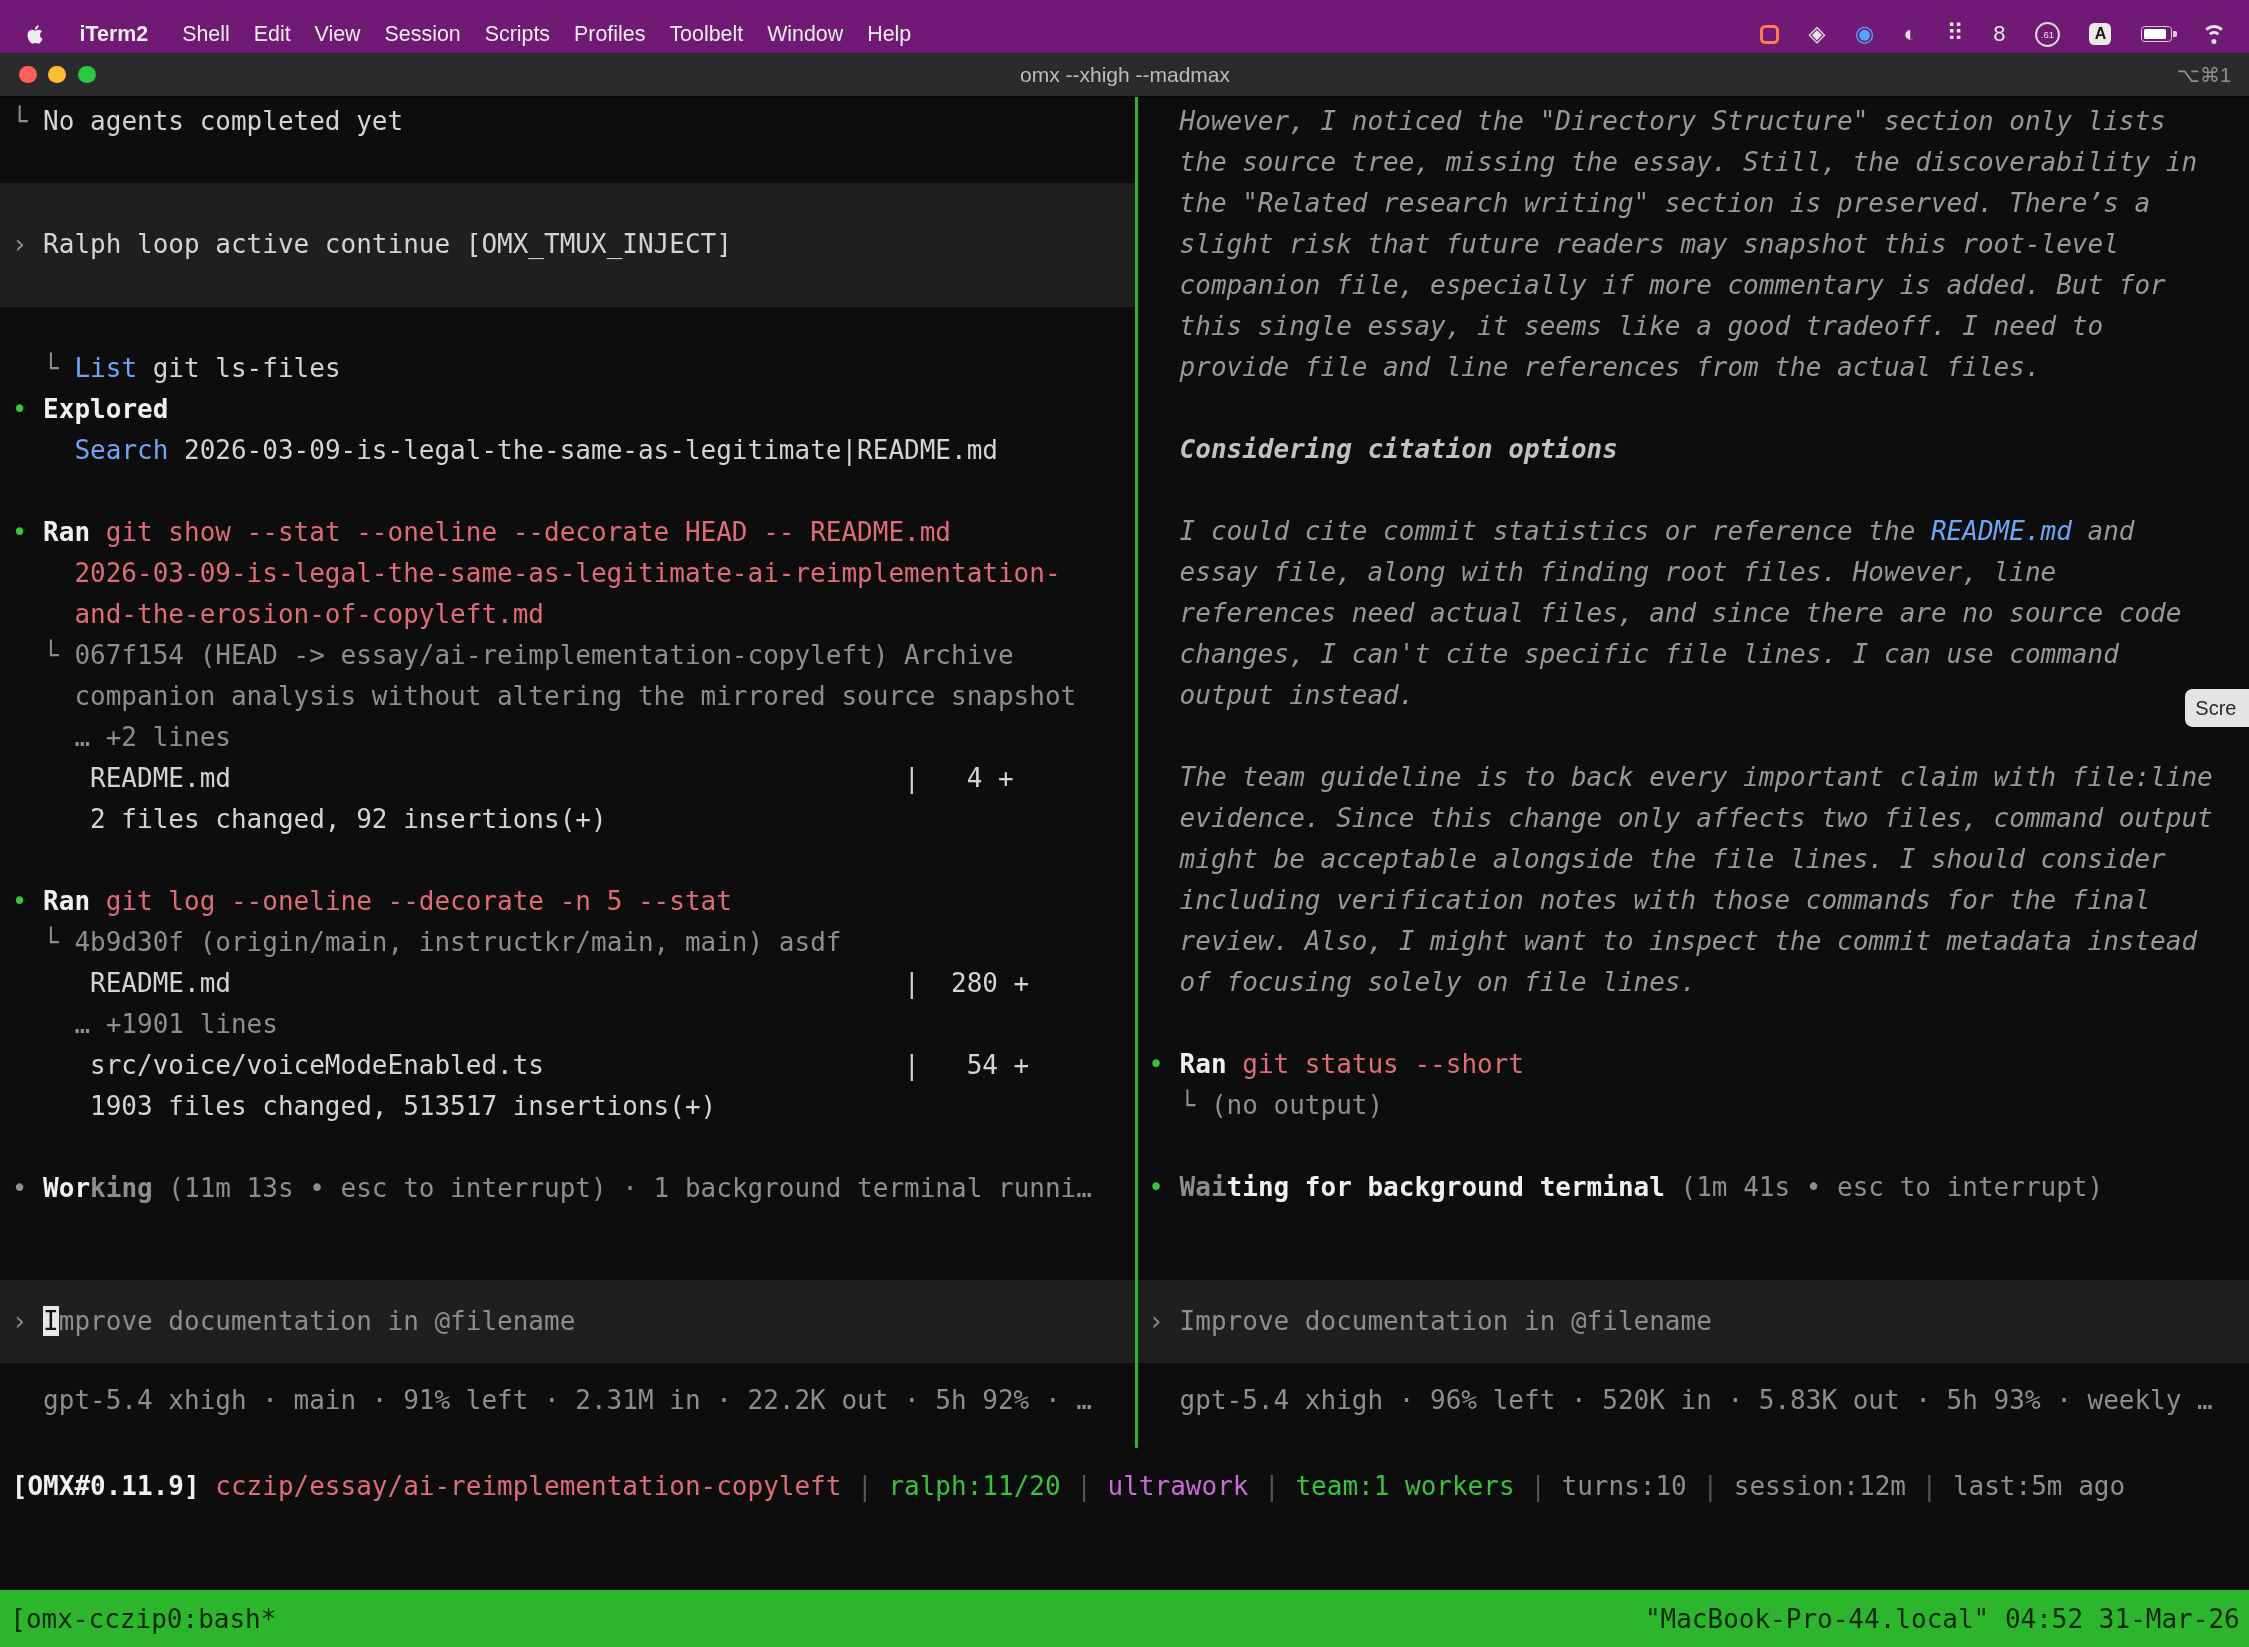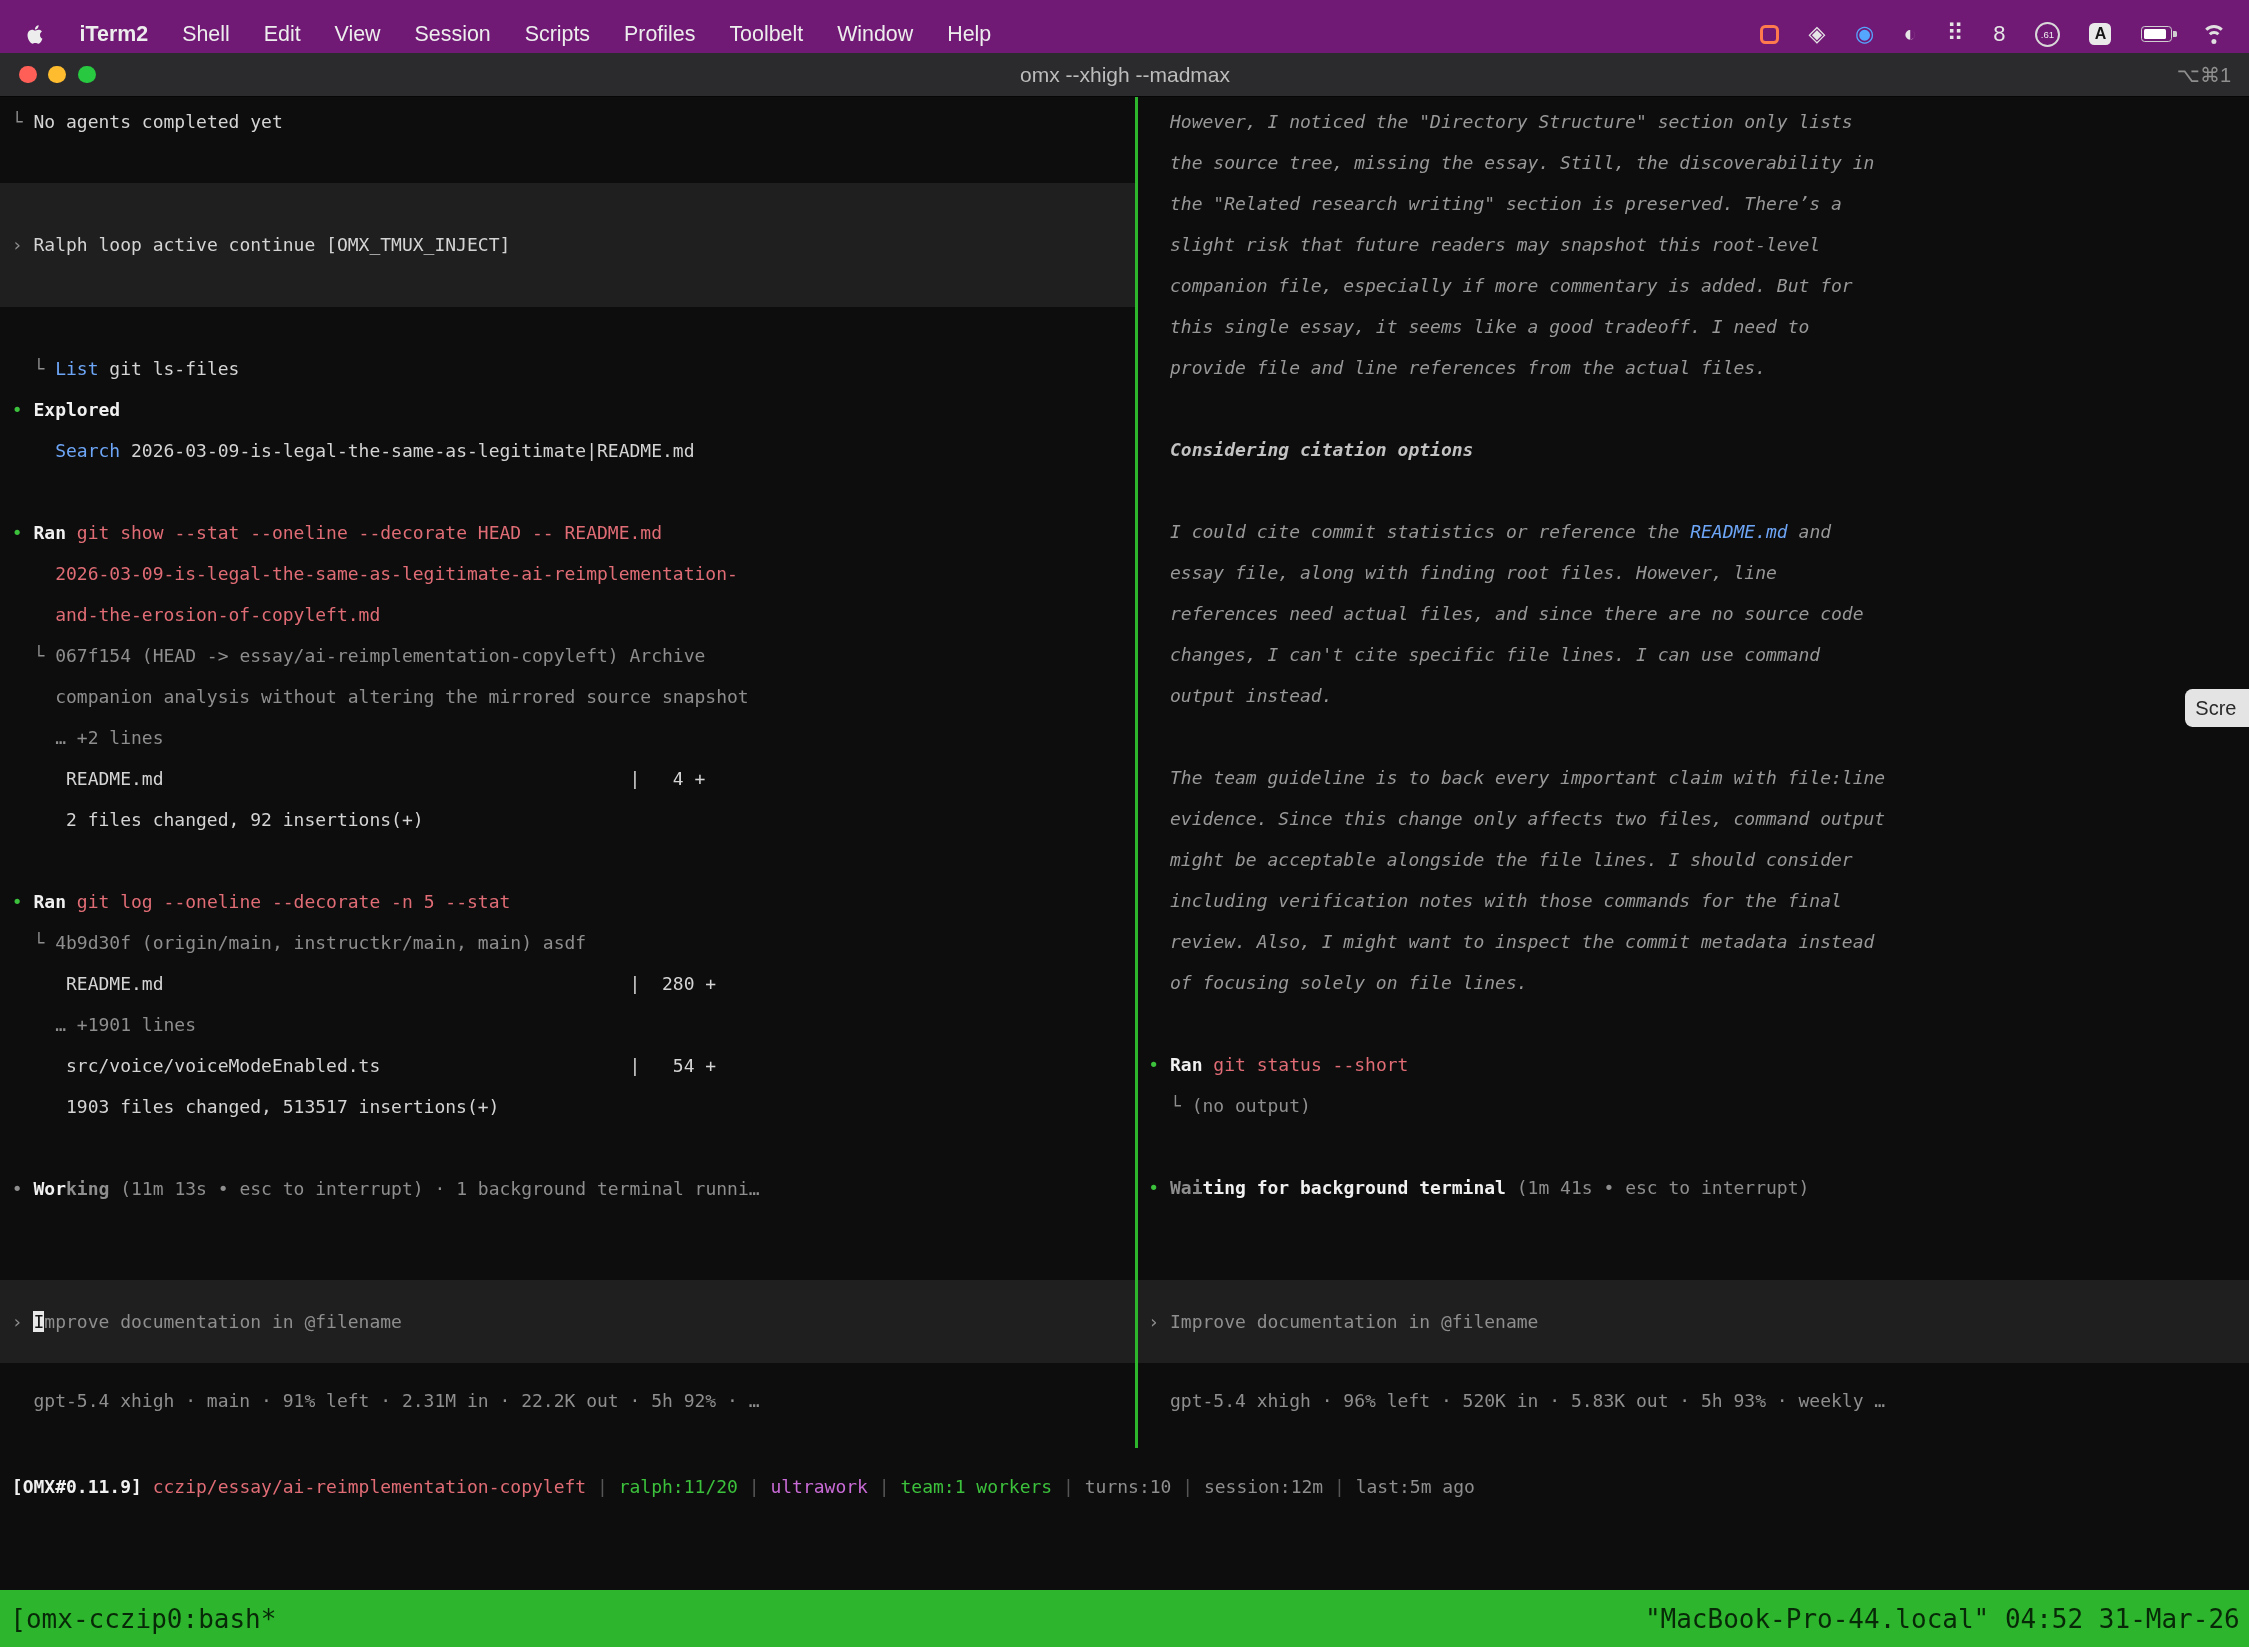--- a/index.html
+++ b/index.html
@@ -6,21 +6,21 @@
   * { margin:0; padding:0; box-sizing:border-box; }
   html,body { background:#000; }
   .screen { position:relative; width:2250px; height:1648px; background:#0d0d0d; overflow:hidden;
             font-family:"Liberation Sans", sans-serif; }
 
   
   .menubar { position:absolute; top:0; left:0; right:0; height:68px; background:#701a75;
              display:flex; align-items:center; padding:0 23.6px; gap:34px; color:#ededed; font-size:21.4px; }
   .apple svg { width:22px; height:25px; fill:#ededed; display:block; }
   .app-name { font-weight:700; }
-  .menu-items { display:flex; gap:34px; }
+  .menu-items { display:flex; gap:24px; }
   .menu-item { color:#ededed; cursor:default; }
   .mb-right { margin-left:auto; display:flex; align-items:center; gap:29.5px; }
   .rec { width:19px; height:19px; border:3px solid #ff7a4d; border-radius:5.2px; display:inline-block; }
   .mi { color:#e6e6e6; font-size:22px; line-height:1; }
   .mi.blue { color:#55a6ff; }
   .mi.grid { font-size:23.6px; }
   .pct-circle { width:25px; height:25px; border:2.2px solid #d9d9d9; border-radius:50%;
                 display:flex; align-items:center; justify-content:center; font-size:9.6px; color:#eee; }
   .a-badge { width:22px; height:22px; background:#e9e9e9; border-radius:5.2px; color:#161616;
              display:flex; align-items:center; justify-content:center; font-size:16px; font-weight:700; }
@@ -39,21 +39,21 @@
   .titlebar { position:absolute; top:53px; left:0; right:0; height:44px; background:#2b2b2d;
               border-bottom:1.5px solid #060606; display:flex; align-items:center; }
   .lights { display:flex; gap:11.8px; padding-left:19px; }
   .tl { width:17.7px; height:17.7px; border-radius:50%; display:inline-block; }
   .tl.red { background:#ff5f57; } .tl.yellow { background:#febc2e; } .tl.green { background:#28c840; }
   .wtitle { position:absolute; left:0; right:0; text-align:center; color:#bcbcbc; font-size:21px; }
   .wshortcut { margin-left:auto; padding-right:19px; color:#8f8f8f; font-size:20px; z-index:1; }
 
   
   .terminal { position:absolute; top:97px; left:0; right:0; bottom:0; background:#0d0d0d;
-              font-family:"DejaVu Sans Mono", monospace; font-size:18px; color:#d4d4d4; }
+              font-family:"DejaVu Sans Mono", monospace; font-size:26px; color:#d4d4d4; }
   .panes { display:flex; height:1351px; }
   .pane { display:flex; flex-direction:column; padding-top:3.7px; padding-bottom:26.6px; overflow:hidden; }
   .pane.left { width:1135px; }
   .pane.right { flex:1; }
   .divider { width:3px; background:#2eb52e; height:100%; }
   .flex-spacer { flex:1; }
   .vspace { height:41px; }
 
   .tline { height:41px; line-height:41px; white-space:pre; overflow:hidden; }
   .pane.left .tline { padding-left:11.8px; }

